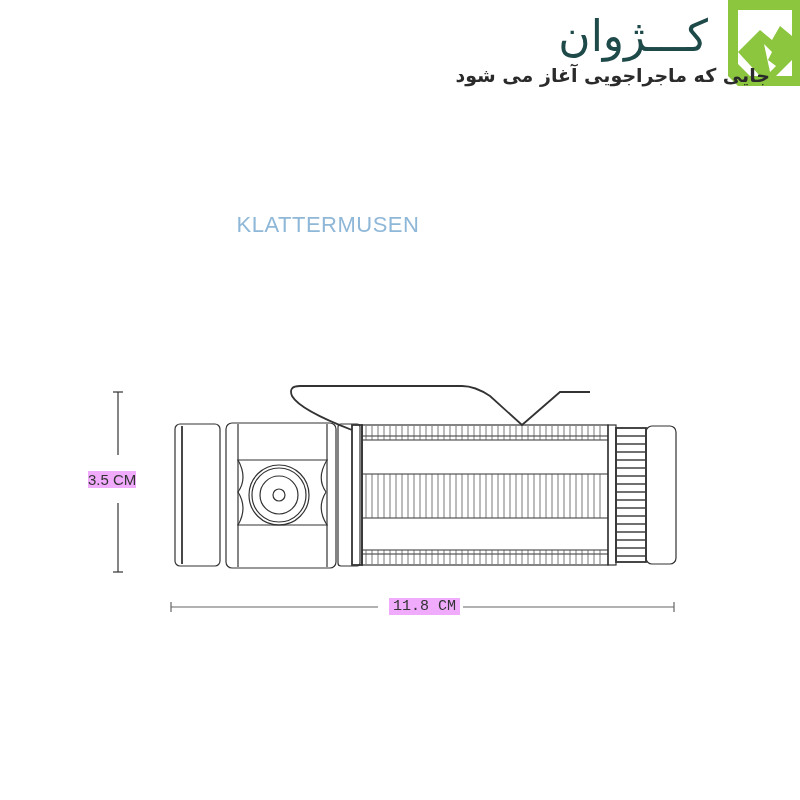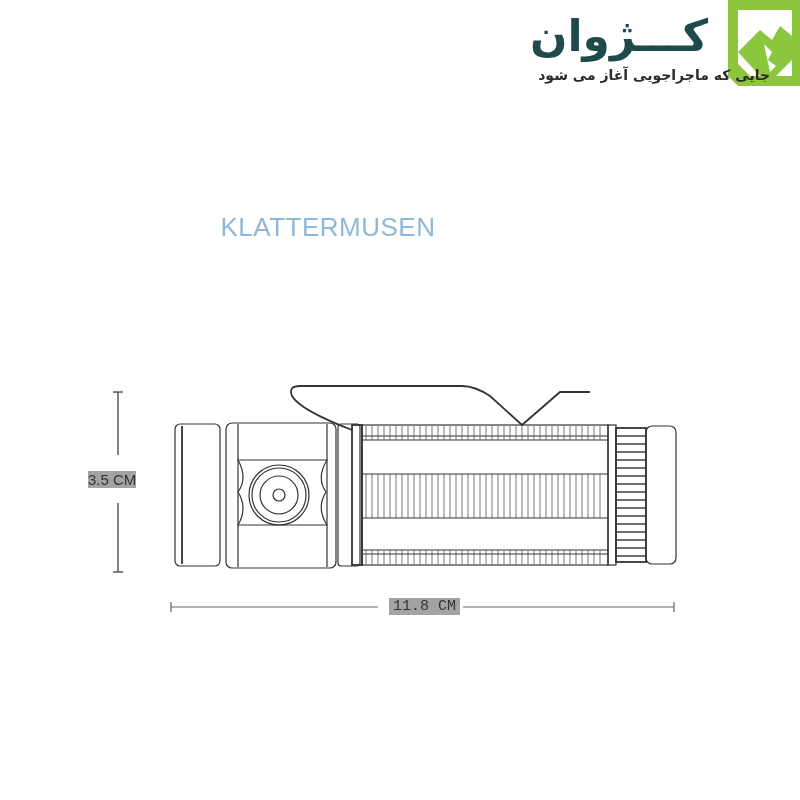--- a/index.html
+++ b/index.html
@@ -1,23 +1,23 @@
 <!DOCTYPE html>
 <html><head>
 <meta charset="utf-8">
 <style>
   html,body{margin:0;padding:0;background:#ffffff;}
   body{width:800px;height:800px;position:relative;overflow:hidden;font-family:"DejaVu Sans","Liberation Sans",sans-serif;}
   .logo{position:absolute;top:0;right:0;width:300px;height:100px;}
   .logo-mark{position:absolute;right:0;top:0;width:80px;height:86px;}
-  .logo-title{position:absolute;right:92px;top:8px;font-size:44px;font-weight:bold;color:#1f4a4a;direction:rtl;letter-spacing:1px;line-height:56px;}
-  .logo-tagline{position:absolute;right:30px;top:62px;font-size:14px;font-weight:bold;color:#2b2b2b;direction:rtl;line-height:26px;white-space:nowrap;}
-  .brand{position:absolute;top:212px;left:0;width:656px;text-align:center;font-family:"Liberation Sans",sans-serif;font-size:26px;color:#8fb8d8;letter-spacing:0.5px;}
+  .logo-title{position:absolute;right:92px;top:8px;font-size:44px;font-weight:normal;color:#1f4a4a;direction:rtl;letter-spacing:1px;line-height:56px;}
+  .logo-tagline{position:absolute;right:30px;top:62px;font-size:19px;font-weight:bold;color:#2b2b2b;direction:rtl;line-height:26px;white-space:nowrap;}
+  .brand{position:absolute;top:212px;left:0;width:656px;text-align:center;font-family:"Liberation Sans",sans-serif;font-size:22px;color:#8fb8d8;letter-spacing:0.5px;}
   .drawing{position:absolute;left:0;top:0;width:800px;height:800px;}
-  .dim-label{position:absolute;font-family:"Liberation Sans",sans-serif;font-size:15px;color:#333;background:#a3a3a3;}
+  .dim-label{position:absolute;font-family:"Liberation Sans",sans-serif;font-size:15px;color:#333;background:#f0abfc;}
   .dim-h{left:88px;top:471px;}
   .dim-w{left:389px;top:598px;padding:0 4px;font-family:Liberation Mono, monospace;}
 </style>
 </head>
 <body>
 
 <div class="logo">
   <svg class="logo-mark" viewBox="0 0 80 86">
     <polygon points="8,0 80,0 80,86 18,86 8,76" fill="#8cc63f"></polygon>
     <polygon points="18,10 72,10 72,76 30,76 18,64" fill="#ffffff"></polygon>

